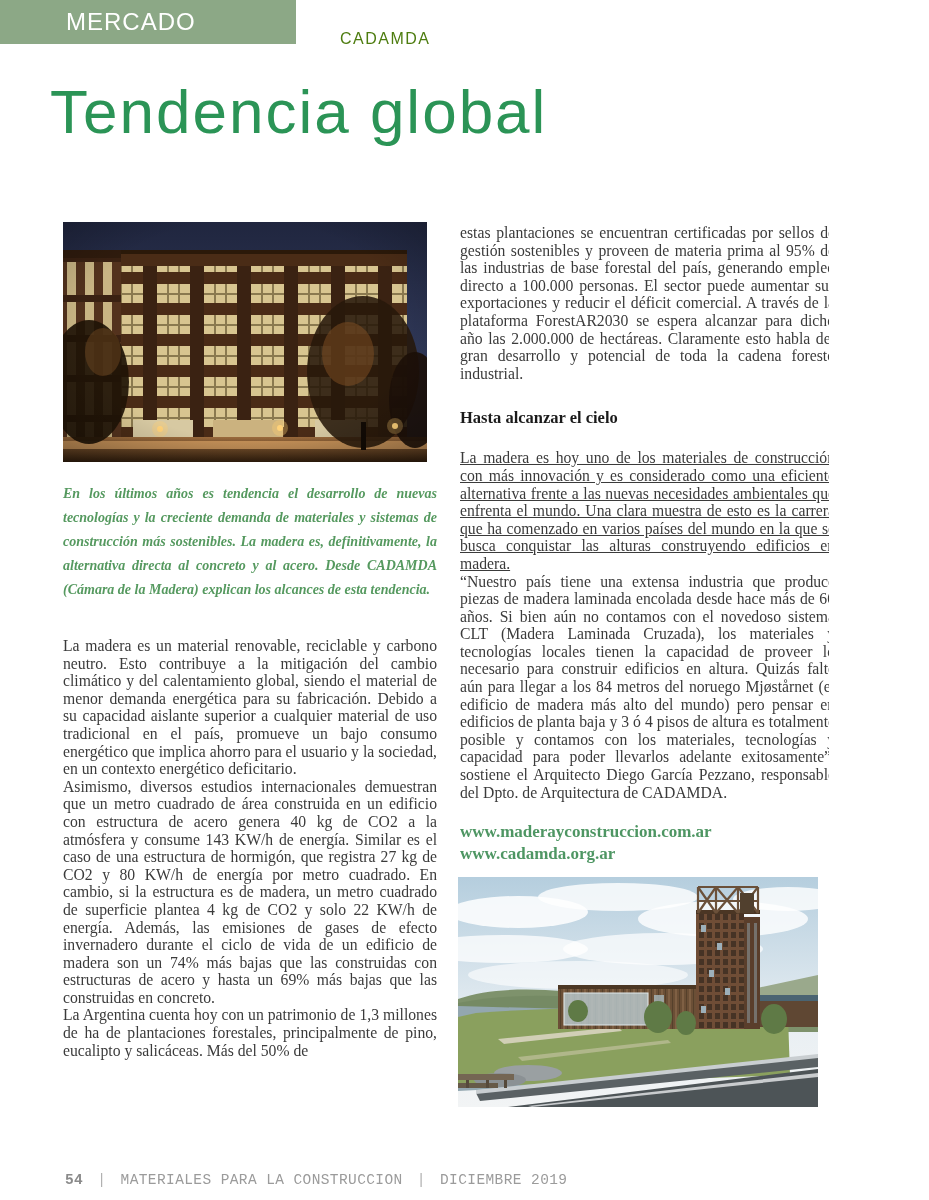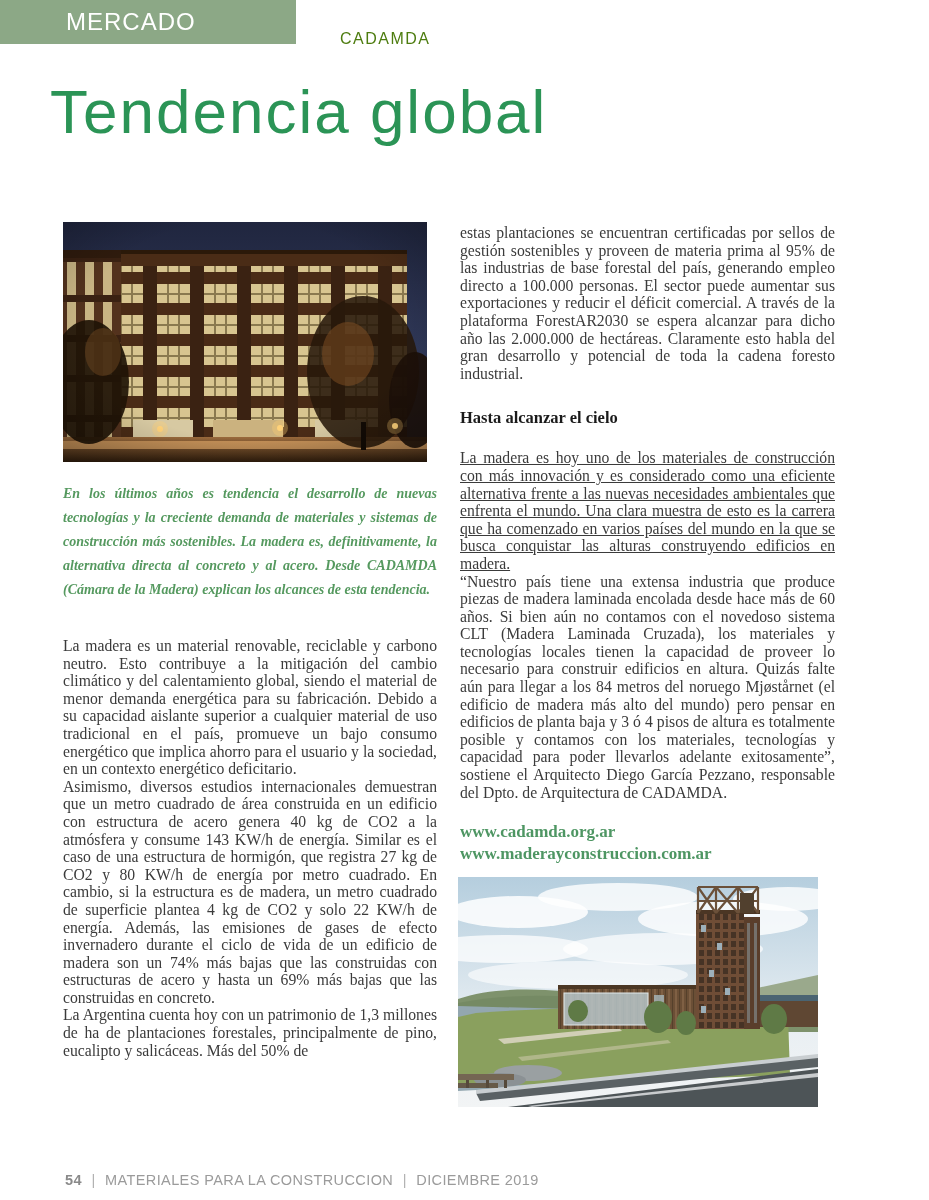--- a/index.html
+++ b/index.html
@@ -1,17 +1,17 @@
 <!DOCTYPE html>
 <html><head>
 <meta charset="utf-8">
 <style>
   html,body{margin:0;padding:0;background:#ffffff;}
   .page{position:relative;width:829px;height:1200px;background:#ffffff;overflow:hidden;
-        font-family:"Liberation Serif","DejaVu Serif",serif;padding-left:48px;}
+        font-family:"Liberation Serif","DejaVu Serif",serif;}
   
   .header-bar{position:absolute;left:0;top:0;width:296px;height:44px;background:#8CA886;}
   .section-label{position:absolute;left:66px;top:0;line-height:44px;color:#ffffff;
         font-family:"Liberation Sans","DejaVu Sans",sans-serif;font-size:24px;letter-spacing:1px;}
   .brand-label{position:absolute;left:340px;top:17px;line-height:44px;color:#4d7c0f;
         font-family:"Liberation Sans","DejaVu Sans",sans-serif;font-size:16px;letter-spacing:1.5px;}
   
   .page-title{position:absolute;left:50px;top:76px;color:#2B9456;
         font-family:"Liberation Sans","DejaVu Sans",sans-serif;font-weight:300;
         font-size:62px;letter-spacing:2px;}
@@ -26,21 +26,21 @@
         font-weight:bold;font-style:italic;text-align:justify;}
   .intro + p.body{margin-top:35px;}
   .subhead{margin:26px 0 0 0;color:#1a1a1a;font-size:16.5px;font-weight:bold;}
   .subhead + p.body{margin-top:21px;text-decoration:underline;}
   .links{margin-top:20px;}
   .link{display:block;color:#4E9663;font-weight:bold;font-size:17px;line-height:22px;
         text-decoration:none;}
   .photo-right{margin-top:12px;margin-left:-2px;display:block;}
   
   .footer{position:absolute;left:65px;top:1172px;color:#9B9B9B;
-        font-family:Liberation Sans, sans-serif;font-size:14.5px;letter-spacing:.4px;}
+        font-family:Liberation Mono, monospace;font-size:14.5px;letter-spacing:.4px;}
   .footer .pagenum{font-weight:bold;color:#8a8a8a;}
   .footer .sep{margin:0 5px;color:#b0b0b0;}
 </style>
 </head>
 <body>
 
 <div class="page">
 
   <div class="header-bar"></div>
   <div class="section-label">MERCADO</div>
@@ -110,22 +110,22 @@
     <p class="body">La Argentina cuenta hoy con un patrimonio de 1,3 millones de ha de plantaciones forestales, principalmente de pino, eucalipto y salicáceas. Más del 50% de</p>
   </div>
 
   <div class="col col-right">
     <p class="body" style="margin-top:2px">estas plantaciones se encuentran certificadas por sellos de gestión sostenibles y proveen de materia prima al 95% de las industrias de base forestal del país, generando empleo directo a 100.000 personas. El sector puede aumentar sus exportaciones y reducir el déficit comercial. A través de la plataforma ForestAR2030 se espera alcanzar para dicho año las 2.000.000 de hectáreas. Claramente esto habla del gran desarrollo y potencial de toda la cadena foresto industrial.</p>
     <h3 class="subhead">Hasta alcanzar el cielo</h3>
     <p class="body">La madera es hoy uno de los materiales de construcción con más innovación y es considerado como una eficiente alternativa frente a las nuevas necesidades ambientales que enfrenta el mundo. Una clara muestra de esto es la carrera que ha comenzado en varios países del mundo en la que se busca conquistar las alturas construyendo edificios en madera.</p>
     <p class="body">“Nuestro país tiene una extensa industria que produce piezas de madera laminada encolada desde hace más de 60 años. Si bien aún no contamos con el novedoso sistema CLT (Madera Laminada Cruzada), los materiales y tecnologías locales tienen la capacidad de proveer lo necesario para construir edificios en altura. Quizás falte aún para llegar a los 84 metros del noruego Mjøstårnet (el edificio de madera más alto del mundo) pero pensar en edificios de planta baja y 3 ó 4 pisos de altura es totalmente posible y contamos con los materiales, tecnologías y capacidad para poder llevarlos adelante exitosamente”, sostiene el Arquitecto Diego García Pezzano, responsable del Dpto. de Arquitectura de CADAMDA.</p>
 
     <div class="links">
+      <span class="link">www.maderayconstruccion.com.ar</span>
       <span class="link">www.cadamda.org.ar</span>
-      <span class="link">www.maderayconstruccion.com.ar</span>
     </div>
 
     <svg class="photo-right" width="360" height="230" viewBox="0 0 360 230" preserveAspectRatio="none">
       <defs>
         <linearGradient id="skyD" x1="0" y1="0" x2="0" y2="1">
           <stop offset="0" stop-color="#b5cede"></stop>
             <stop offset="0.65" stop-color="#e9eff3"></stop>
           <stop offset="1" stop-color="#f2f4f5"></stop>
         </linearGradient>
         <pattern id="tw" width="8" height="9" patternUnits="userSpaceOnUse">

